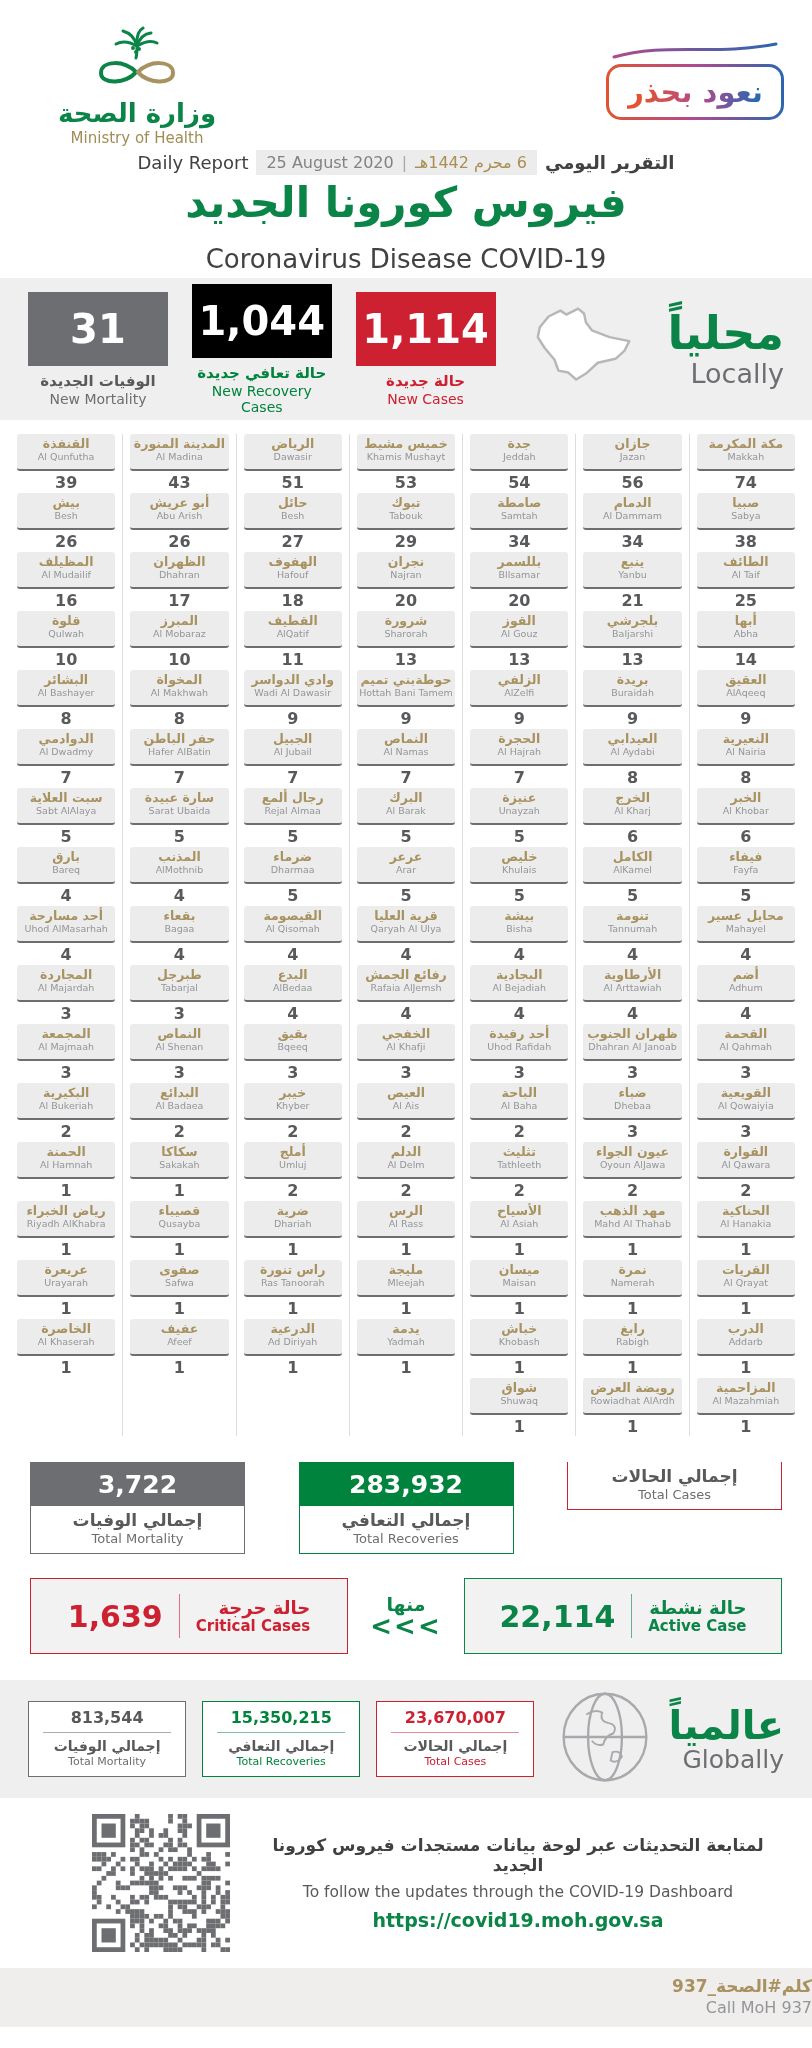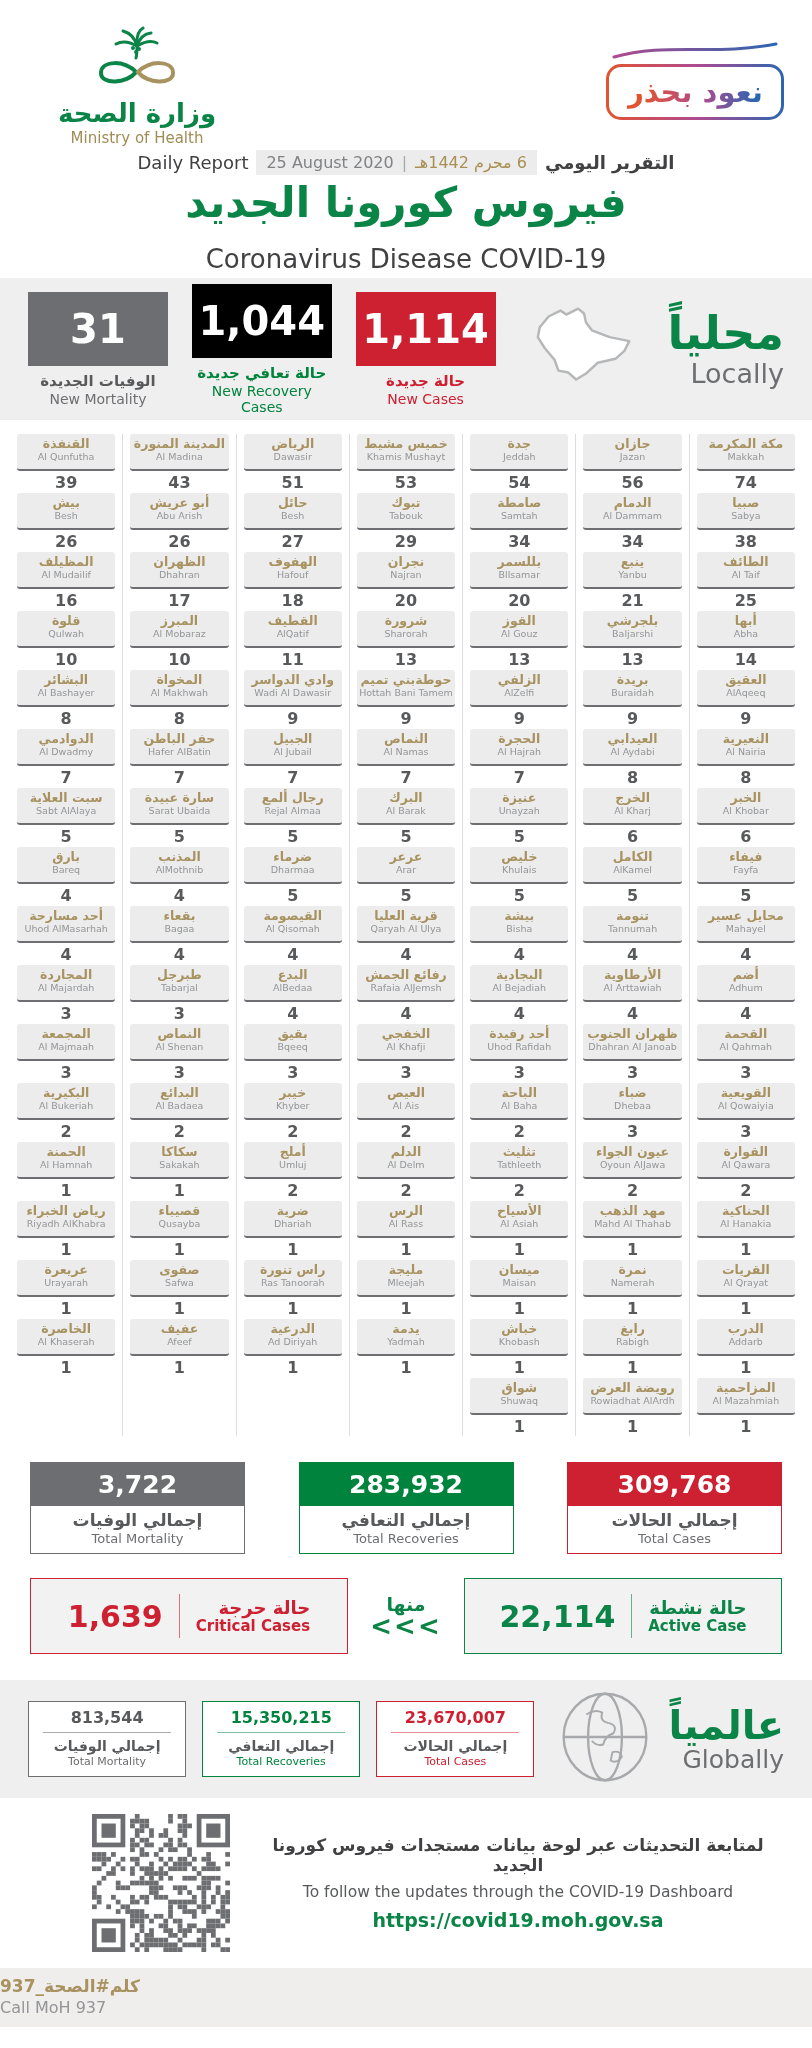--- a/index.html
+++ b/index.html
@@ -95,21 +95,21 @@
   .glob-ar{font-size:40px;font-weight:bold;color:#0b8447;line-height:1;}
   .glob-en{font-size:25px;color:#6d6e71;}
   
   .dash{display:flex;align-items:center;padding:16px 40px 0 92px;gap:34px;}
   .qr{width:138px;height:138px;}
   .dash-text{flex:1;text-align:center;}
   .dash-ar{font-size:17px;font-weight:bold;color:#414042;}
   .dash-en{font-size:15.5px;color:#58595b;margin-top:8px;}
   .dash-url{font-size:19px;font-weight:bold;color:#0b8447;margin-top:8px;display:inline-block;text-decoration:none;}
   
-  .call-band{margin-top:16px;background:#efeeec;text-align:left;padding:8px 0 10px 0;}
+  .call-band{margin-top:16px;background:#efeeec;text-align:right;padding:8px 0 10px 0;}
   .call-ar{font-size:17px;font-weight:bold;color:#a79260;}
   .call-en{font-size:16px;color:#939598;margin-top:2px;}
   
   .footer{display:flex;justify-content:center;align-items:center;gap:10px;
     padding-top:22px;font-size:13.5px;color:#0b7a43;}
 </style>
 </head>
 <body>
 
 <div class="header">
@@ -1019,21 +1019,20 @@
     </div>
   </div>
   <div class="total">
     <div class="head" style="background:#00843d">283,932</div>
     <div class="body" style="border-color:#00843d">
       <div class="t-ar" dir="rtl">إجمالي التعافي</div>
       <div class="t-en">Total Recoveries</div>
     </div>
   </div>
   <div class="total">
-    <div class="head" style="background:#cd2031">309,768</div>
     <div class="body" style="border-color:#cd2031">
       <div class="t-ar" dir="rtl">إجمالي الحالات</div>
       <div class="t-en">Total Cases</div>
     </div>
   </div>
 </div>
 
 <div class="crit-band">
   <div class="pill red">
     <div class="big">1,639</div>

